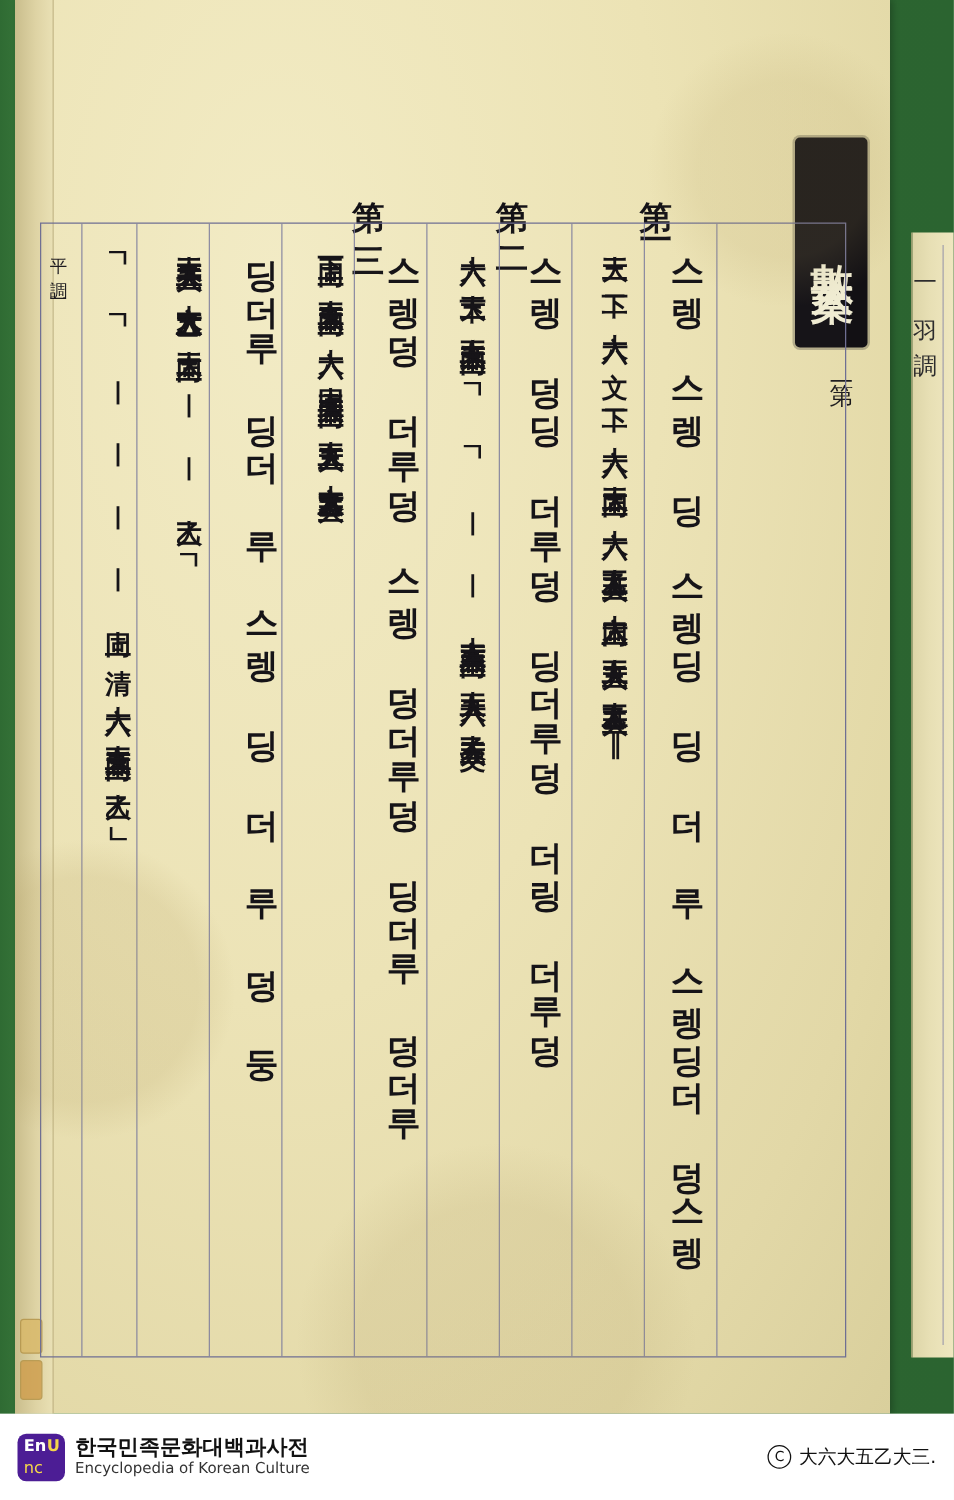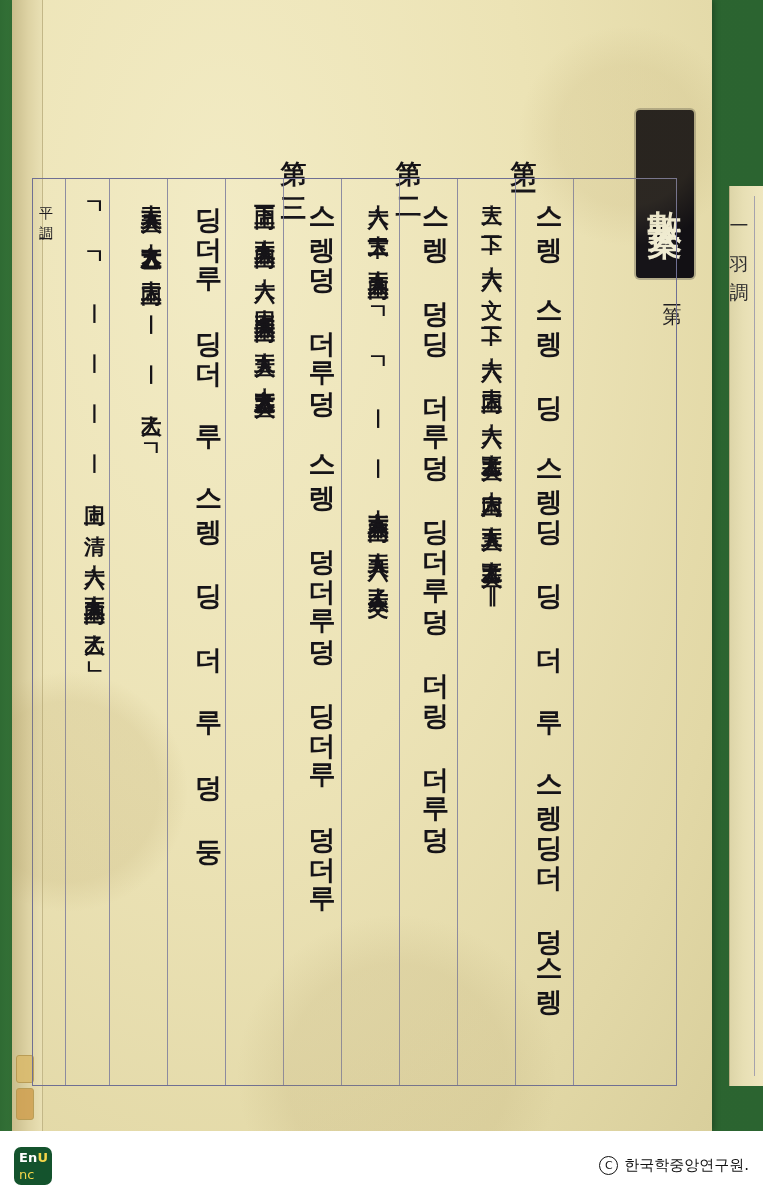--- a/index.html
+++ b/index.html
@@ -261,21 +261,21 @@
   }
   #brand {
     display: flex;
     align-items: center;
     gap: 8px;
   }
   #brand-mark {
     width: 38px;
     height: 38px;
     border-radius: 7px;
-    background: #14532d;
+    background: #4c1d95;
     position: relative;
     flex: 0 0 auto;
   }
   #brand-mark .en {
     position: absolute;
     left: 5px; top: 3px;
     color: #fff;
     font-family: "DejaVu Sans", sans-serif;
     font-size: 13px;
     font-weight: 700;
@@ -423,20 +423,24 @@
 </div>
 
 <div id="caption-bar">
 
   <div id="brand">
     <div id="brand-mark">
       <span class="en">En</span>
       <span class="u">U</span>
       <span class="enc">nc</span>
     </div>
+    <div id="brand-text">
+      <div class="ko">한국민족문화대백과사전</div>
+      <div class="en2">Encyclopedia of Korean Culture</div>
+    </div>
   </div>
 
   <div id="copyright">
     <span class="cmark">C</span>
-    <span>한국학중앙연구원.</span>
+    <span>大六大五乙大三.</span>
   </div>
 
 </div>
 
 </body></html>

